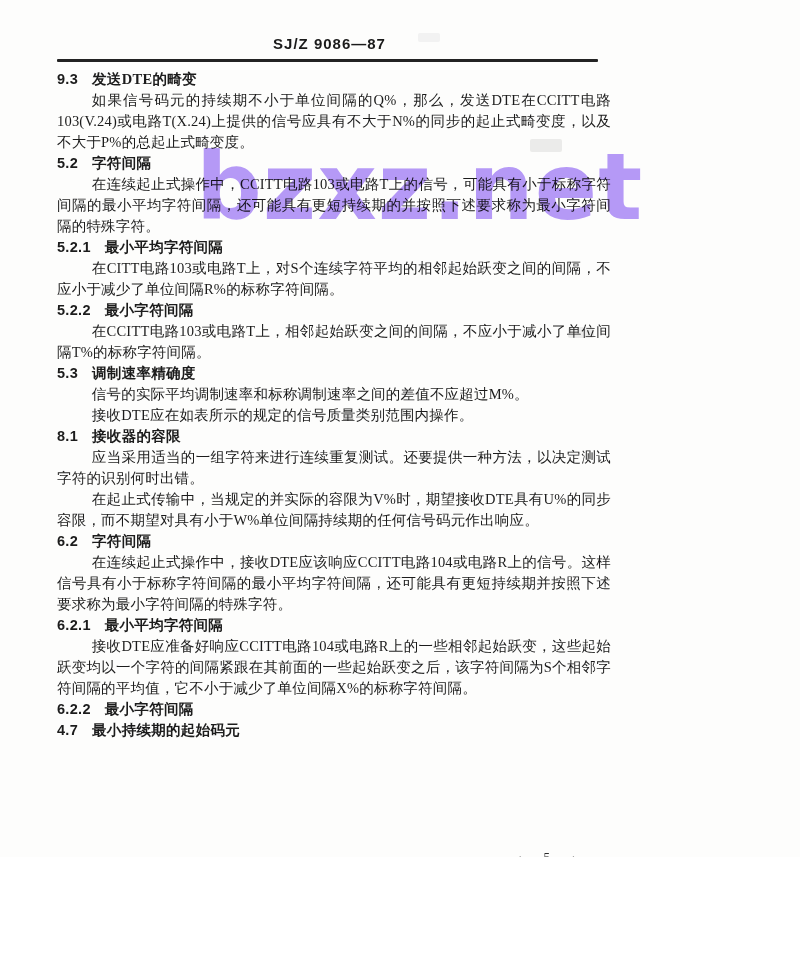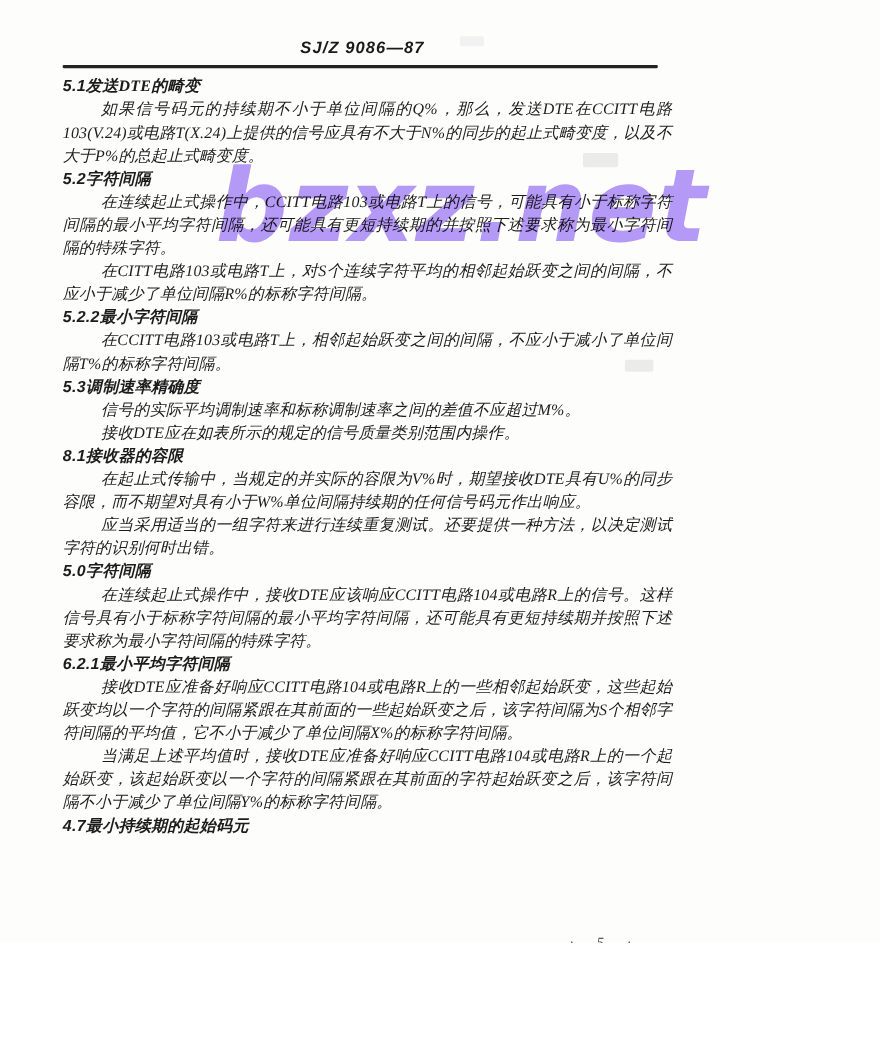--- a/index.html
+++ b/index.html
@@ -7,21 +7,20 @@
     width: 800px; height: 965px;
     background: #ffffff;
     font-family: "Liberation Serif", serif;
   }
   .page {
     position: relative;
     width: 800px; height: 857px;
     background: #fdfdfc;
     overflow: hidden;
     color: #1e1e1e;
-    font-style: italic;
   }
   
   .std-no {
     position: absolute;
     top: 35px; left: 57px; width: 545px;
     text-align: center;
     font-family: "Liberation Sans", sans-serif;
     font-weight: bold;
     font-size: 15px;
     letter-spacing: 1px;
@@ -39,21 +38,21 @@
     position: absolute;
     top: 69px; left: 57px;
     width: 554px;
     font-size: 14.5px;
     line-height: 21px;
     text-align: justify;
     color: #1c1c1c;
   }
   .blk-h { font-weight: bold; letter-spacing: 0.3px; }
   .blk-h .num { display: inline-block; font-family: "Liberation Sans", sans-serif; }
-  .blk-h .ttl { }
+  .blk-h .ttl { margin-left: 14px; }
   .chapter { margin-top: 11px; margin-bottom: 5px; }
   .chapter .num { margin-left: 9px; }
   .chapter .ttl { margin-left: 17px; }
   .blk-p { text-indent: 2.4em; letter-spacing: 0.2px; }
   
   .watermark {
     position: absolute;
     left: 196px; top: 134px;
     font-family: "DejaVu Sans", sans-serif;
     font-weight: bold;
@@ -96,60 +95,65 @@
 
   <div class="watermark">bzxz.net</div>
 
   <div class="smudge smudge-1"></div>
   <div class="smudge smudge-2"></div>
   <div class="smudge smudge-3"></div>
 
   <div class="content">
 
     <div class="blk-h">
-      <span class="num">5.1</span><span class="ttl">发送DTE的畸变</span>
+      <span class="num">9.3</span><span class="ttl">发送DTE的畸变</span>
     </div>
     <div class="blk-p">如果信号码元的持续期不小于单位间隔的Q%，那么，发送DTE在CCITT电路103(V.24)或电路T(X.24)上提供的信号应具有不大于N%的同步的起止式畸变度，以及不大于P%的总起止式畸变度。</div>
 
     <div class="blk-h">
       <span class="num">5.2</span><span class="ttl">字符间隔</span>
     </div>
     <div class="blk-p">在连续起止式操作中，CCITT电路103或电路T上的信号，可能具有小于标称字符间隔的最小平均字符间隔，还可能具有更短持续期的并按照下述要求称为最小字符间隔的特殊字符。</div>
 
+    <div class="blk-h">
+      <span class="num">5.2.1</span><span class="ttl">最小平均字符间隔</span>
+    </div>
     <div class="blk-p">在CITT电路103或电路T上，对S个连续字符平均的相邻起始跃变之间的间隔，不应小于减少了单位间隔R%的标称字符间隔。</div>
 
     <div class="blk-h">
       <span class="num">5.2.2</span><span class="ttl">最小字符间隔</span>
     </div>
     <div class="blk-p">在CCITT电路103或电路T上，相邻起始跃变之间的间隔，不应小于减小了单位间隔T%的标称字符间隔。</div>
 
     <div class="blk-h">
       <span class="num">5.3</span><span class="ttl">调制速率精确度</span>
     </div>
     <div class="blk-p">信号的实际平均调制速率和标称调制速率之间的差值不应超过M%。</div>
 
     <div class="blk-p">接收DTE应在如表所示的规定的信号质量类别范围内操作。</div>
 
     <div class="blk-h">
       <span class="num">8.1</span><span class="ttl">接收器的容限</span>
     </div>
+    <div class="blk-p">应当采用适当的一组字符来进行连续重复测试。还要提供一种方法，以决定测试字符的识别何时出错。</div>
     <div class="blk-p">在起止式传输中，当规定的并实际的容限为V%时，期望接收DTE具有U%的同步容限，而不期望对具有小于W%单位间隔持续期的任何信号码元作出响应。</div>
-    <div class="blk-p">应当采用适当的一组字符来进行连续重复测试。还要提供一种方法，以决定测试字符的识别何时出错。</div>
 
     <div class="blk-h">
-      <span class="num">5.0</span><span class="ttl">字符间隔</span>
+      <span class="num">6.2</span><span class="ttl">字符间隔</span>
     </div>
     <div class="blk-p">在连续起止式操作中，接收DTE应该响应CCITT电路104或电路R上的信号。这样信号具有小于标称字符间隔的最小平均字符间隔，还可能具有更短持续期并按照下述要求称为最小字符间隔的特殊字符。</div>
 
     <div class="blk-h">
       <span class="num">6.2.1</span><span class="ttl">最小平均字符间隔</span>
     </div>
     <div class="blk-p">接收DTE应准备好响应CCITT电路104或电路R上的一些相邻起始跃变，这些起始跃变均以一个字符的间隔紧跟在其前面的一些起始跃变之后，该字符间隔为S个相邻字符间隔的平均值，它不小于减少了单位间隔X%的标称字符间隔。</div>
 
-    <div class="blk-p">当满足上述平均值时，接收DTE应准备好响应CCITT电路104或电路R上的一个起始跃变，该起始跃变以一个字符的间隔紧跟在其前面的字符起始跃变之后，该字符间隔不小于减少了单位间隔Y%的标称字符间隔。</div>
+    <div class="blk-h">
+      <span class="num">6.2.2</span><span class="ttl">最小字符间隔</span>
+    </div>
 
     <div class="blk-h">
       <span class="num">4.7</span><span class="ttl">最小持续期的起始码元</span>
     </div>
 
   </div>
 
   <div class="pageno">· 5 ·</div>
 
 </div>

